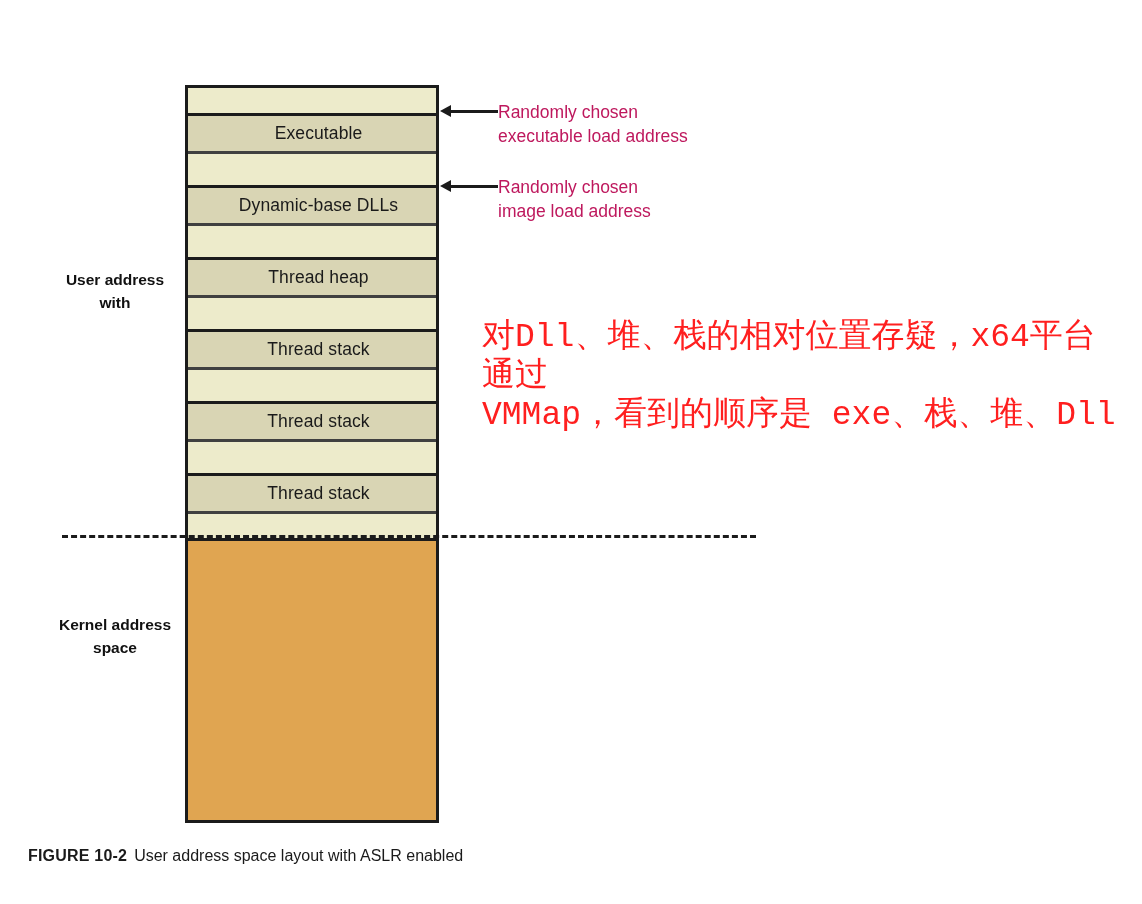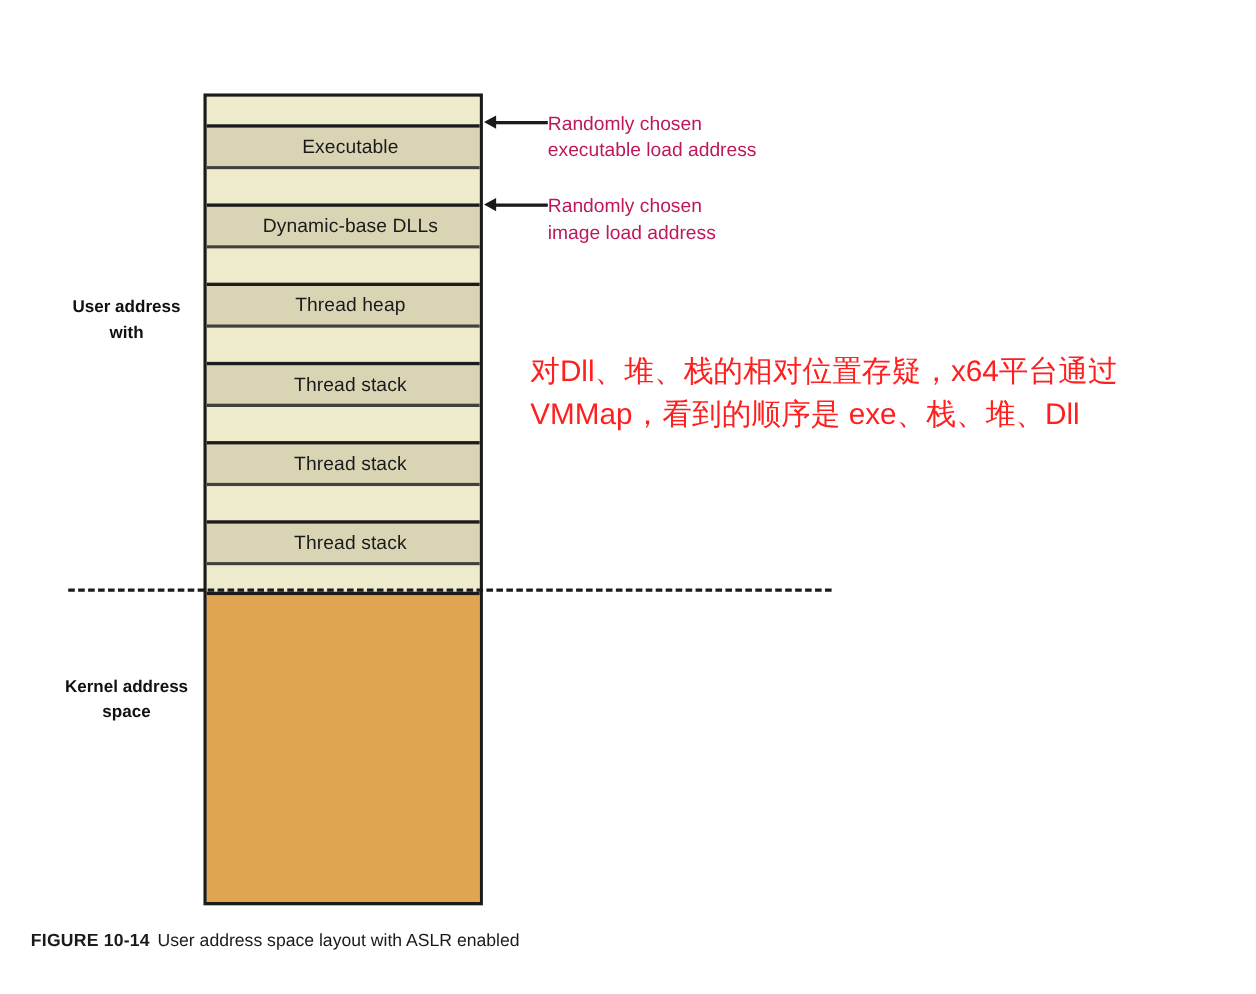--- a/index.html
+++ b/index.html
@@ -125,25 +125,25 @@
   }
   #callout-executable { left: 440px; top: 100px; }
   #callout-image { left: 440px; top: 175px; }
 
   
   #red-annotation {
     position: absolute;
     left: 482px;
     top: 318px;
     width: 640px;
-    font-size: 27px;
+    font-size: 33px;
     line-height: 39px;
     color: #FF1F1F;
     white-space: pre-line;
-    font-family: Liberation Sans, sans-serif;
+    font-family: Liberation Mono, monospace;
   }
 
   
   #figure-caption {
     position: absolute;
     left: 28px;
     top: 847px;
     font-size: 16px;
     color: #1a1a1a;
     white-space: nowrap;
@@ -216,14 +216,14 @@
       <span class="shaft"></span>
   </span>
   <span class="callout-text">Randomly chosen
 image load address</span>
 </div>
 
 <div id="red-annotation">对Dll、堆、栈的相对位置存疑，x64平台通过
 VMMap，看到的顺序是 exe、栈、堆、Dll</div>
 
 <div id="figure-caption">
-  <span class="caption-number">FIGURE 10-14</span><span class="caption-text">User address space layout with ASLR enabled</span>
+  <span class="caption-number">FIGURE 10-2</span><span class="caption-text">User address space layout with ASLR enabled</span>
 </div>
 
 </body></html>

